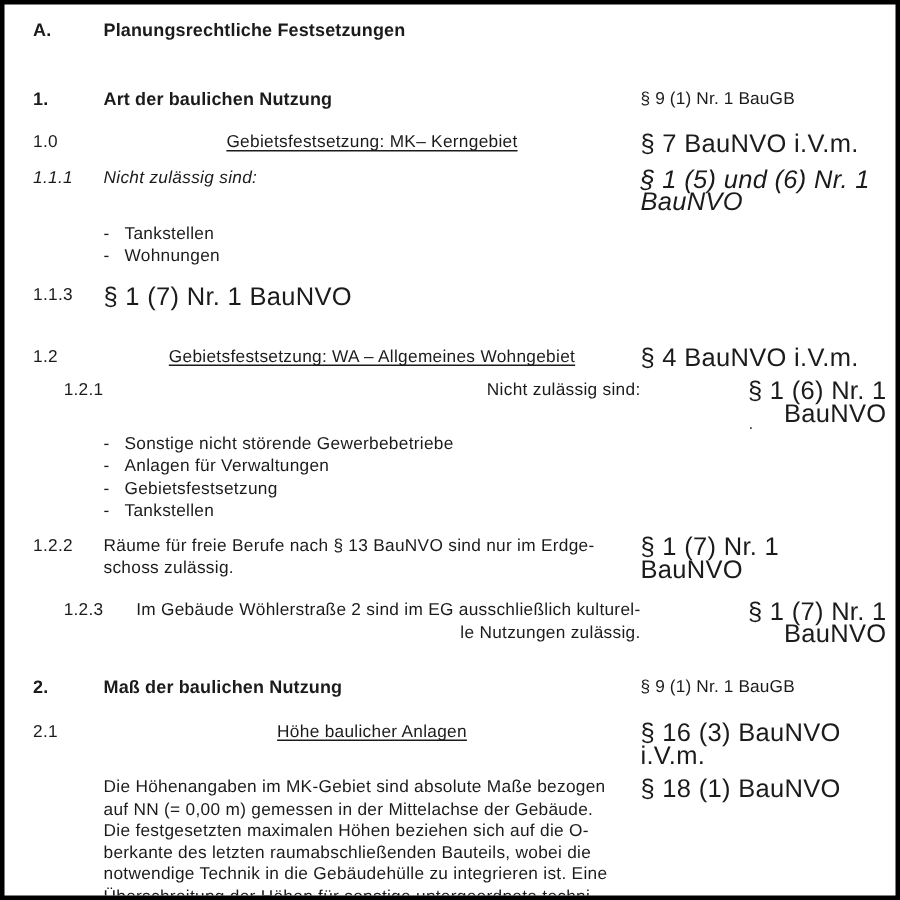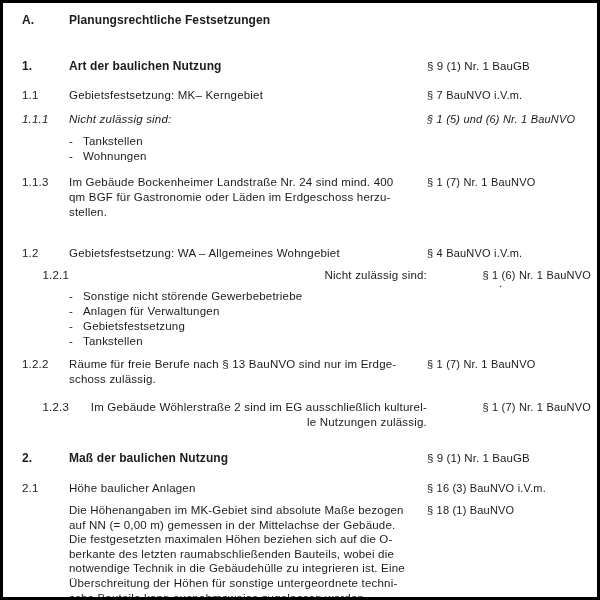--- a/index.html
+++ b/index.html
@@ -9,24 +9,24 @@
     font-family:"Liberation Sans","DejaVu Sans",sans-serif;
     color:#1b1b1b;letter-spacing:0.2px;
   }
   .doc{padding:8px 6px 0 19px;}
   .row{
     display:grid;grid-template-columns:47px 358px 1fr;
     align-items:start;font-size:11.5px;line-height:15px;
   }
   .num{font-size:11.5px;}
   .txt{white-space:pre-line;}
-  .ref{font-size:11px;padding-left:0;}
+  .ref{font-size:17px;padding-left:0;}
   .bold{font-weight:700;font-size:12px;letter-spacing:0.1px;}
   .bold .num,.bold .txt{font-weight:700;font-size:12px;}
-  .underline .txt{text-underline-offset:2px;}
+  .underline .txt{text-decoration:underline;text-underline-offset:2px;text-align:center;}
   .list{grid-column:2;}
   .list-item{display:flex;font-size:11.5px;line-height:15px;}
   .dash{width:14px;flex:0 0 14px;}
   .body-par{line-height:14.6px;}
   
   .mt-t{margin-top:2px;}
   .mt-s1{margin-top:31px;}
   .mt-s11{margin-top:14px;}
   .mt-s111{margin-top:9px;font-style:italic;}
   .mt-l1{margin-top:7px;}
@@ -55,21 +55,21 @@
       <span class="ref"></span>
     </div>
 
     <div class="row bold mt-s1">
       <span class="num">1.</span>
       <span class="txt">Art der baulichen Nutzung</span>
       <span class="ref" style="font-weight:400;font-size:11.5px;">§ 9 (1) Nr. 1 BauGB</span>
     </div>
 
     <div class="row underline mt-s11">
-      <span class="num">1.1</span>
+      <span class="num">1.0</span>
       <span class="txt">Gebietsfestsetzung: MK– Kerngebiet</span>
       <span class="ref">§ 7 BauNVO i.V.m.</span>
     </div>
 
     <div class="row mt-s111">
       <span class="num">1.1.1</span>
       <span class="txt">Nicht zulässig sind:</span>
       <span class="ref">§ 1 (5) und (6) Nr. 1 BauNVO</span>
     </div>
 
@@ -83,23 +83,20 @@
         <span class="list-item">
           <span class="dash">-</span>
           <span>Wohnungen</span>
         </span>
       </span>
       <span></span>
     </div>
 
     <div class="row mt-s113">
       <span class="num">1.1.3</span>
-      <span class="txt">Im Gebäude Bockenheimer Landstraße Nr. 24 sind mind. 400
-qm BGF für Gastronomie oder Läden im Erdgeschoss herzu-
-stellen.</span>
       <span class="ref">§ 1 (7) Nr. 1 BauNVO</span>
     </div>
 
     <div class="row underline mt-s12">
       <span class="num">1.2</span>
       <span class="txt">Gebietsfestsetzung: WA – Allgemeines Wohngebiet</span>
       <span class="ref">§ 4 BauNVO i.V.m.</span>
     </div>
 
     <div class="row mt-s121">

